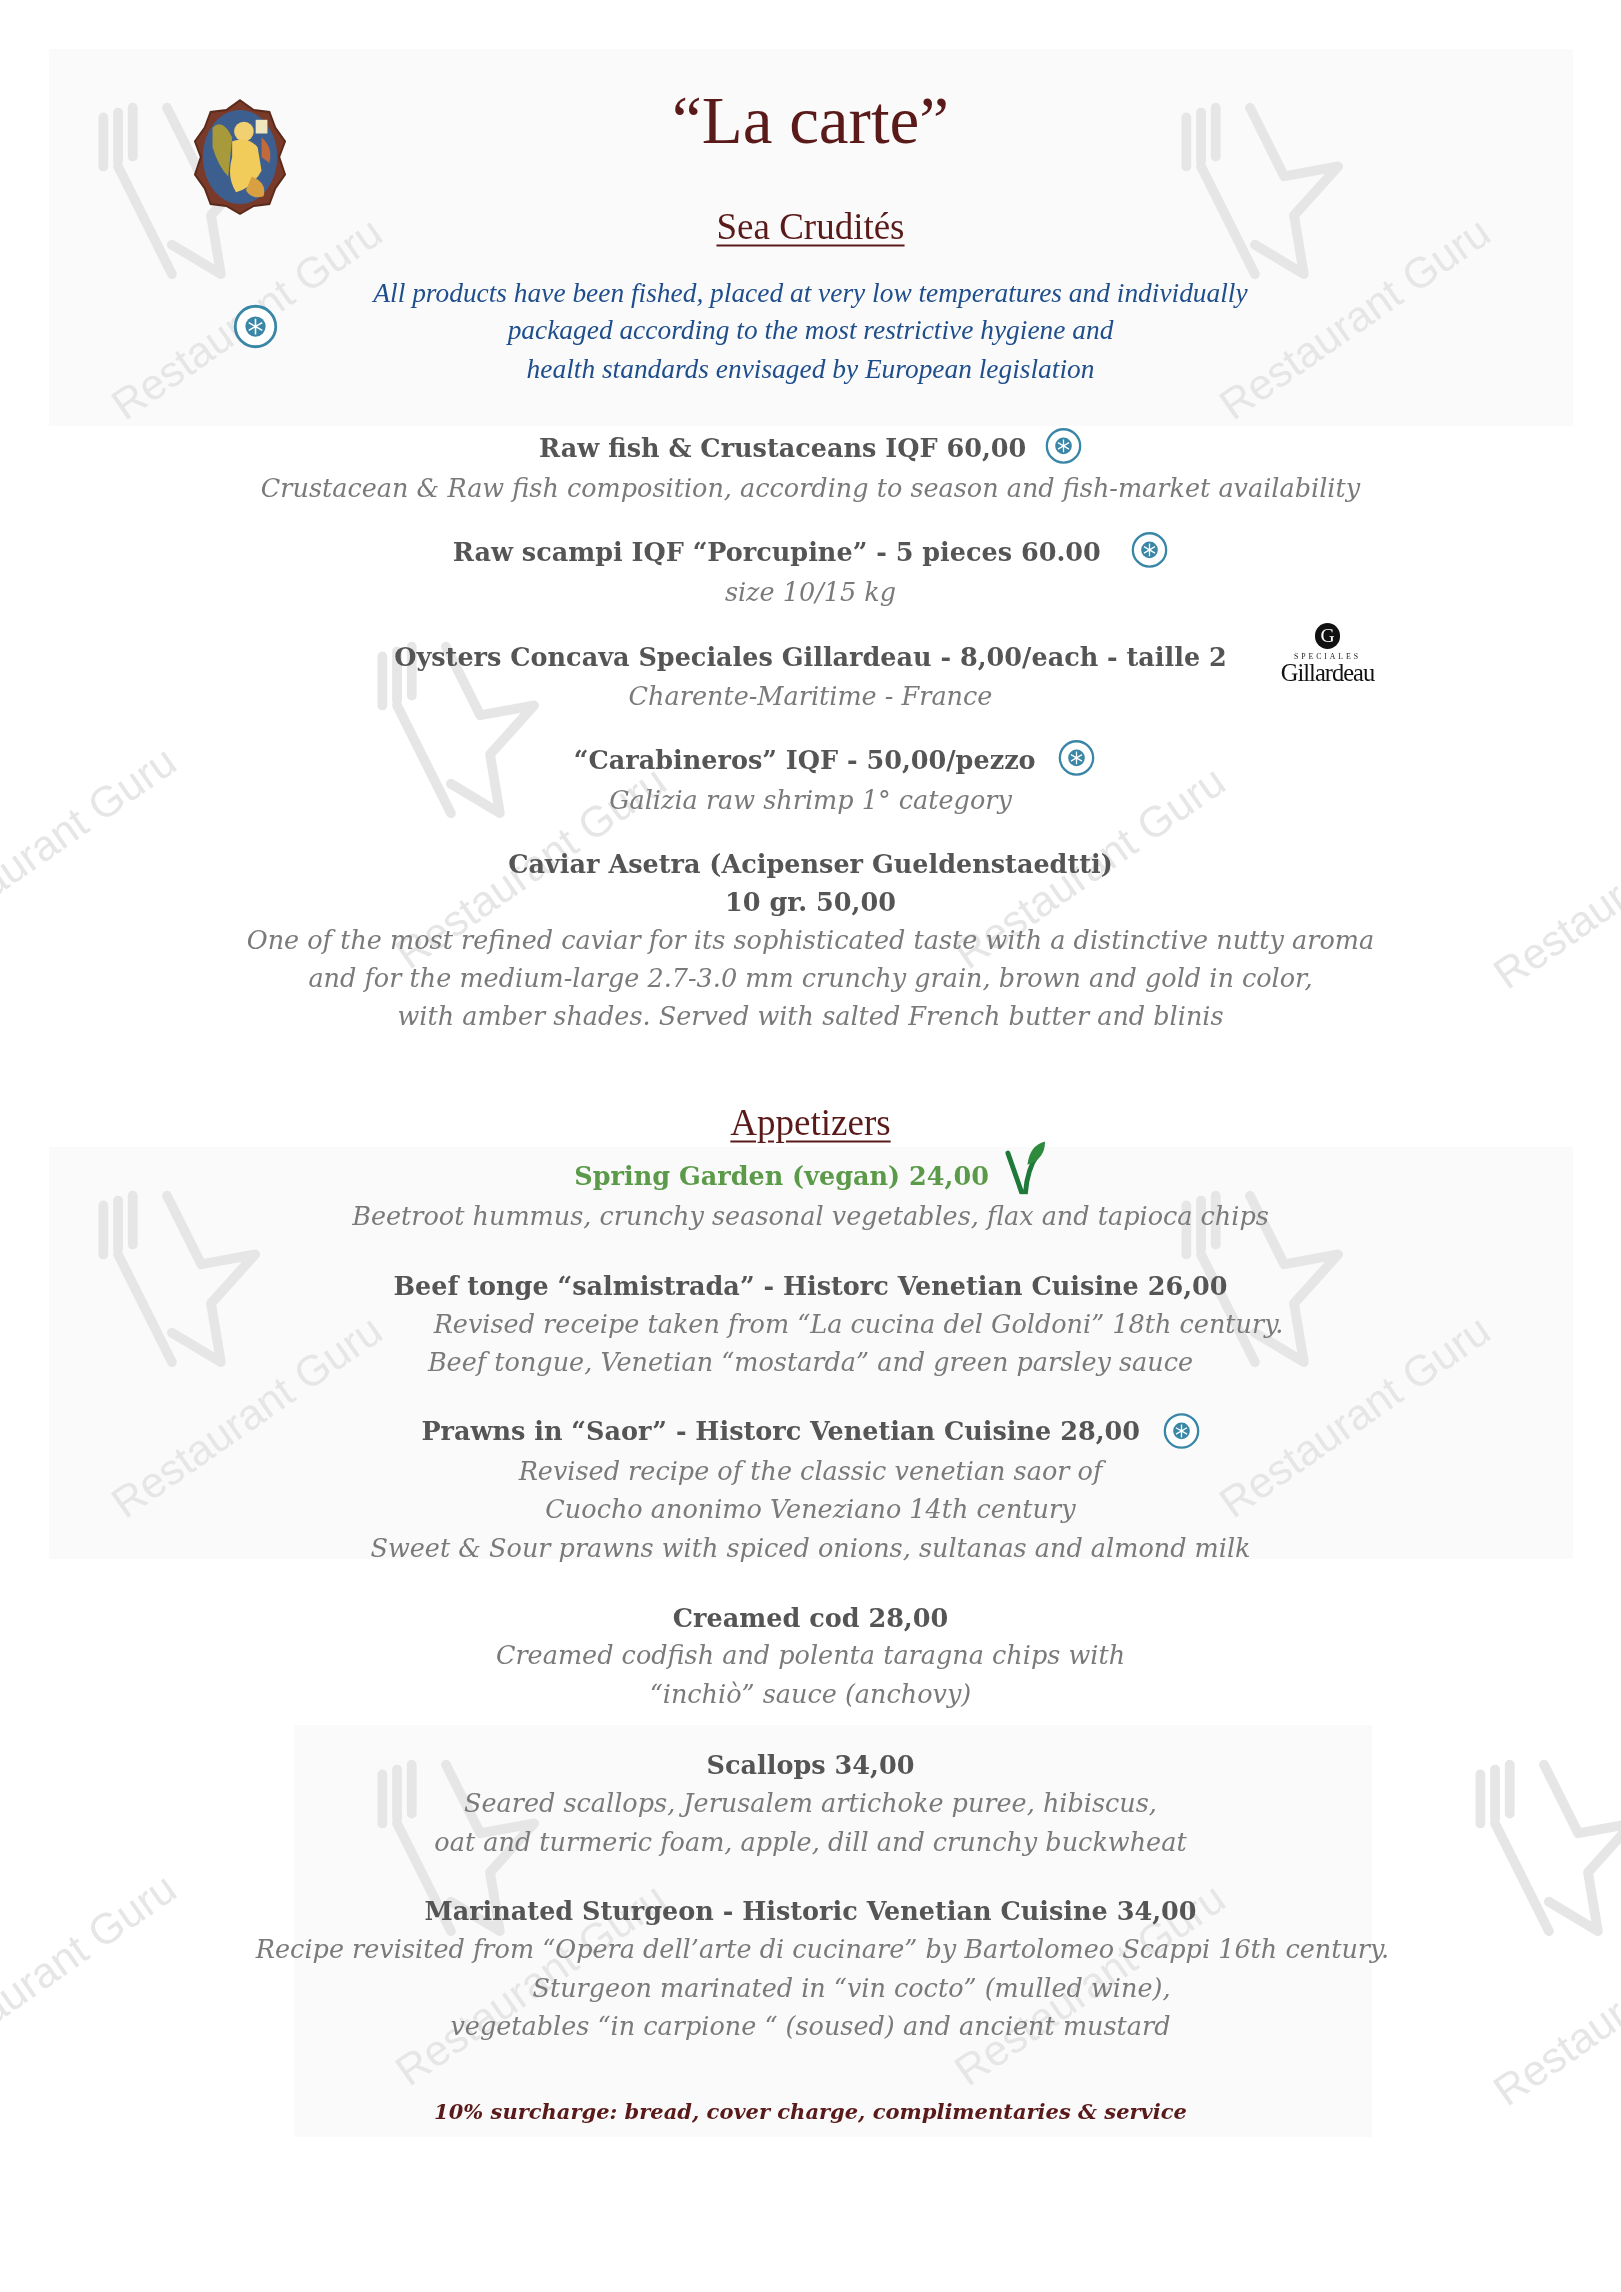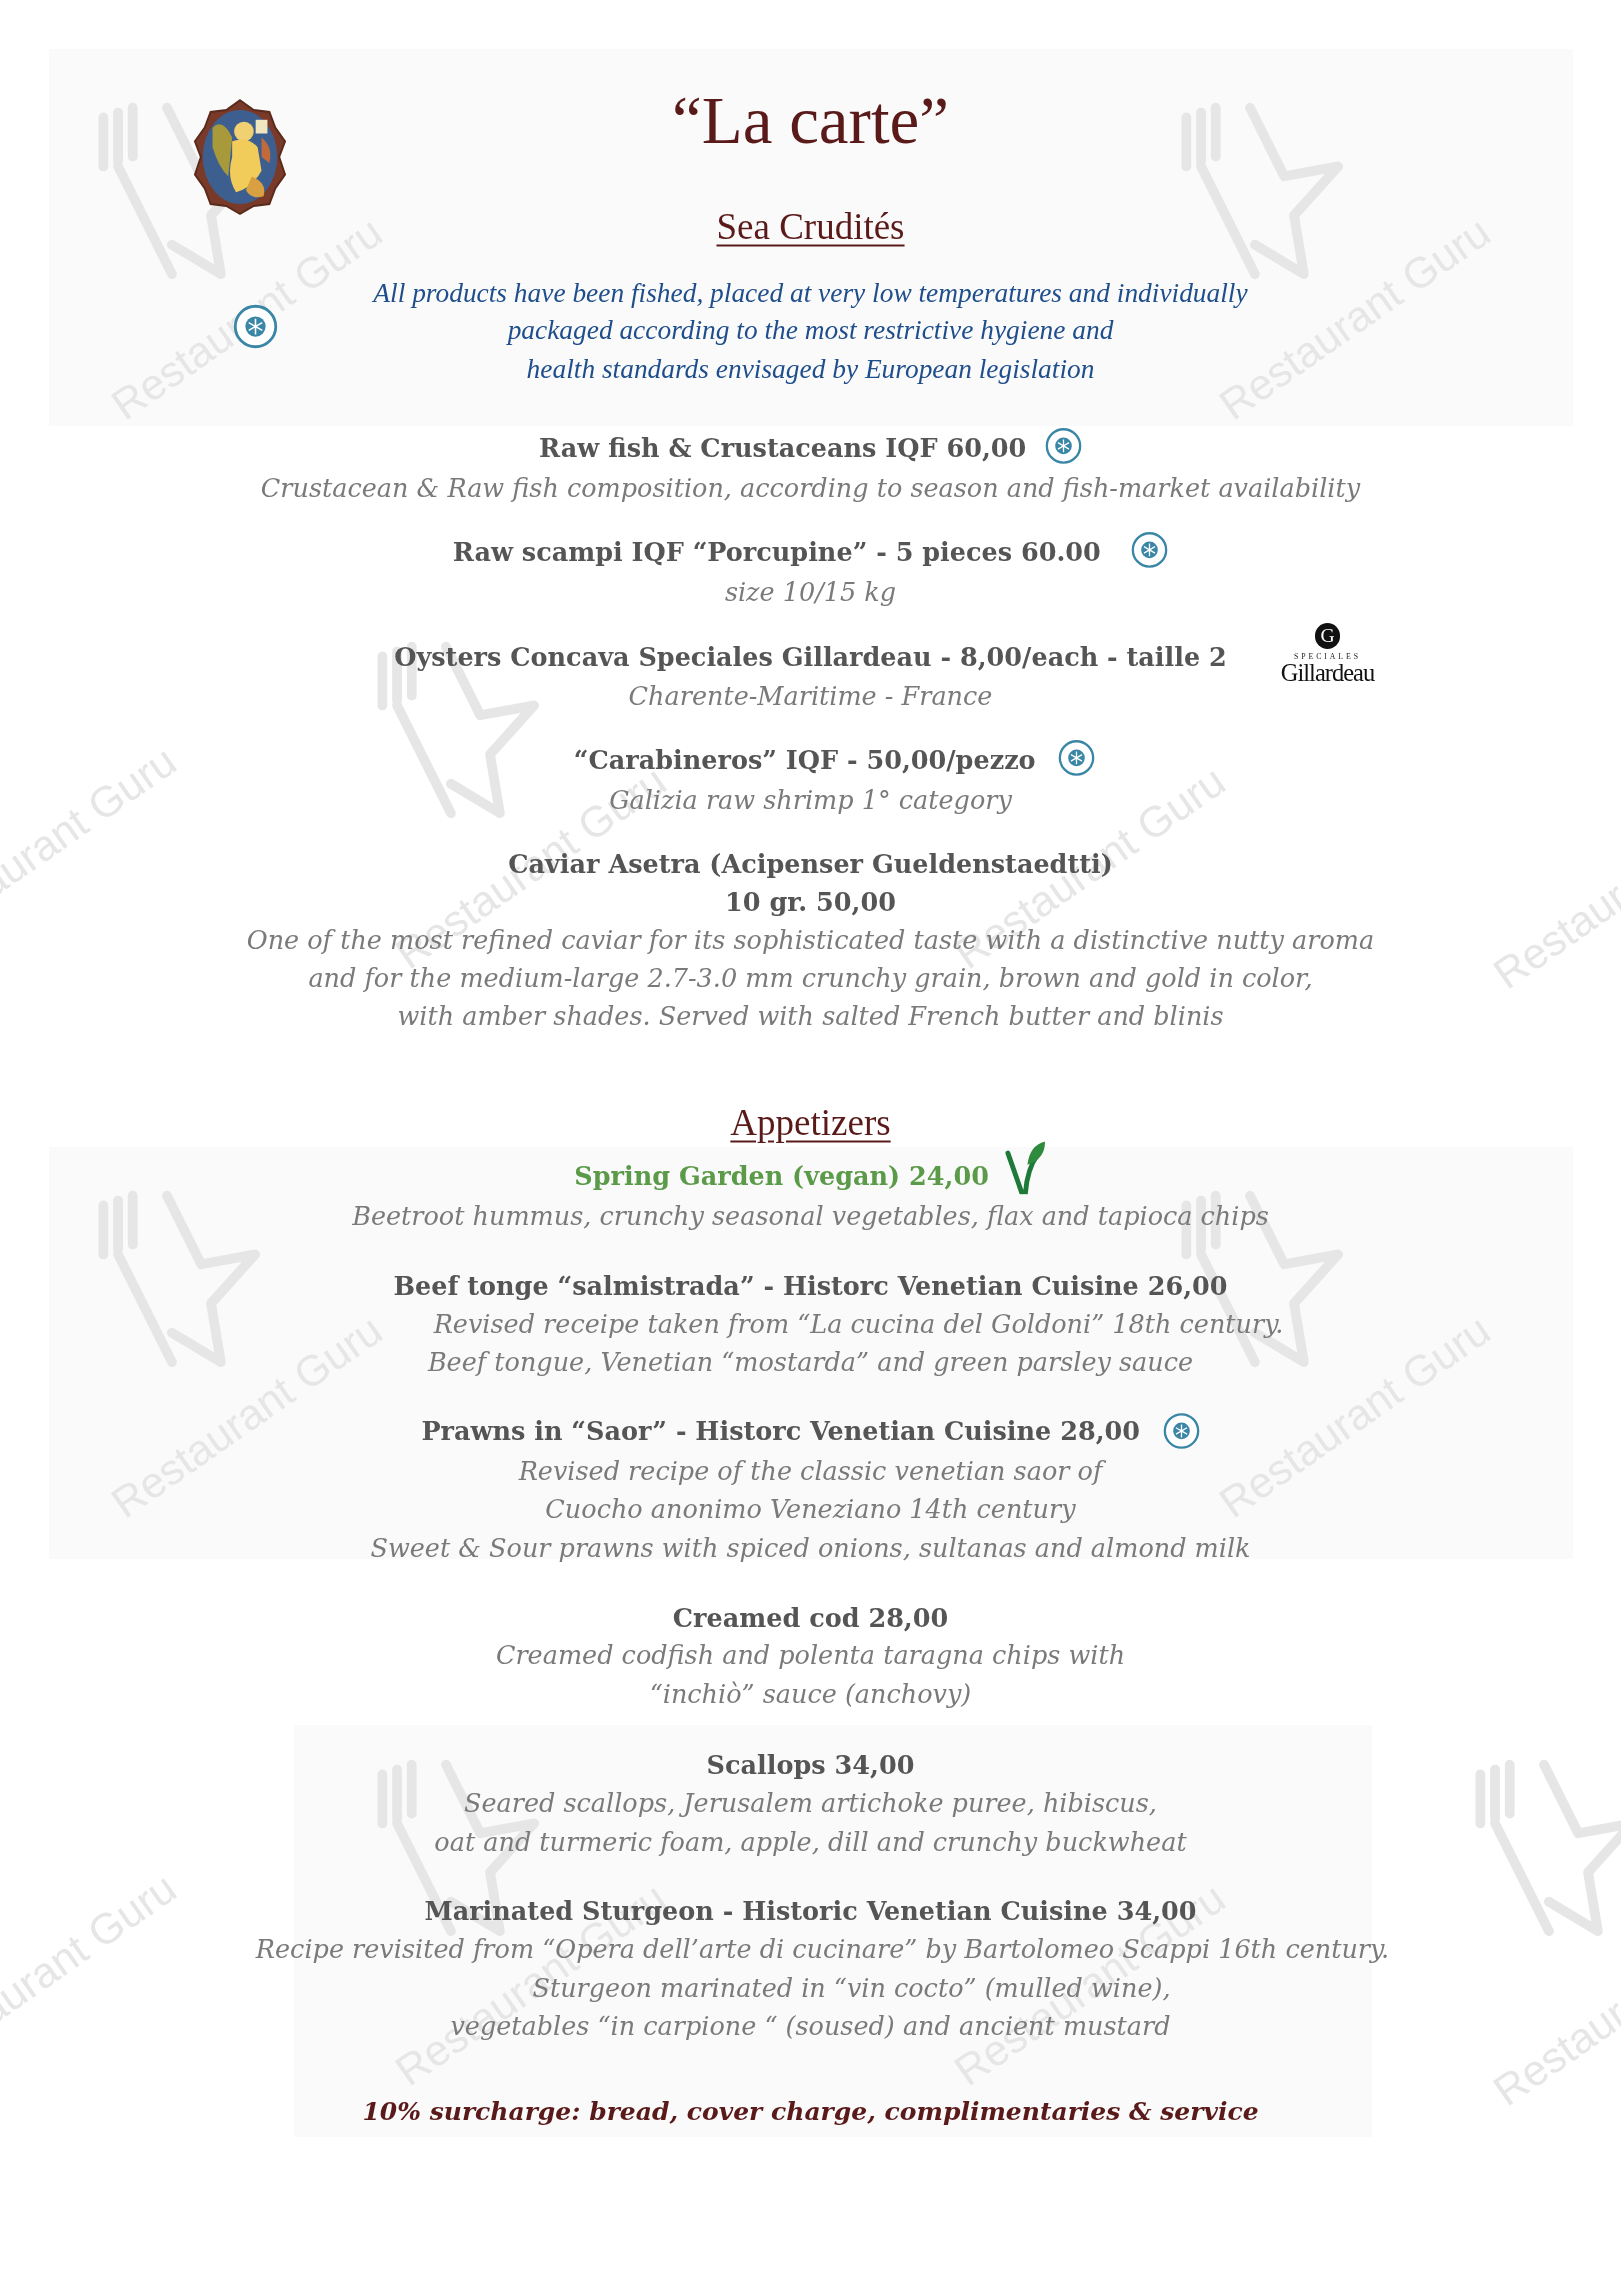--- a/index.html
+++ b/index.html
@@ -17,21 +17,21 @@
   .line {
     position:absolute; left:0; width:1621px; text-align:center; white-space:nowrap;
     line-height:1; transform:translateY(-50%);
   }
   .title { font-family:"Liberation Serif", serif; font-size:67px; color:#5a1a1a; }
   .section { font-family:"Liberation Serif", serif; font-size:37px; color:#5a1a1a; text-decoration:underline; text-underline-offset:5.9px; text-decoration-thickness:2px; }
   .note { font-family:"Liberation Serif", serif; font-style:italic; font-size:27.4px; color:#1f4e8c; }
   .item { font-weight:bold; font-size:25.5px; color:#555555; }
   .item.vegan { color:#5a9a48; }
   .desc { font-style:italic; font-size:25.5px; color:#7a7a7a; }
-  .surcharge { font-style:italic; font-weight:bold; font-size:25px; color:#5a1a1a; }
+  .surcharge { font-style:italic; font-weight:bold; font-size:21px; color:#5a1a1a; }
   .inl { display:inline-block; vertical-align:middle; }
   .frozen { position:absolute; width:39px; height:39px; }
   .logo { position:absolute; left:193px; top:98px; width:94px; height:118px; }
   .gill { position:absolute; left:1264px; top:623px; width:127px; height:69px; text-align:center; }
   .gill .g { width:25.5px; height:25.5px; border-radius:50%; background:#111; color:#fff; font-family:"Liberation Serif", serif; font-size:19.6px; line-height:25.5px; margin:0 auto; }
   .gill .sp { font-family:"Liberation Serif", serif; font-size:7.8px; letter-spacing:2.9px; color:#222; margin-top:3.9px; }
   .gill .nm { font-family:"Liberation Serif", serif; font-size:24.5px; color:#111; line-height:1; letter-spacing:-1px; }
 </style>
 </head>
 <body>

